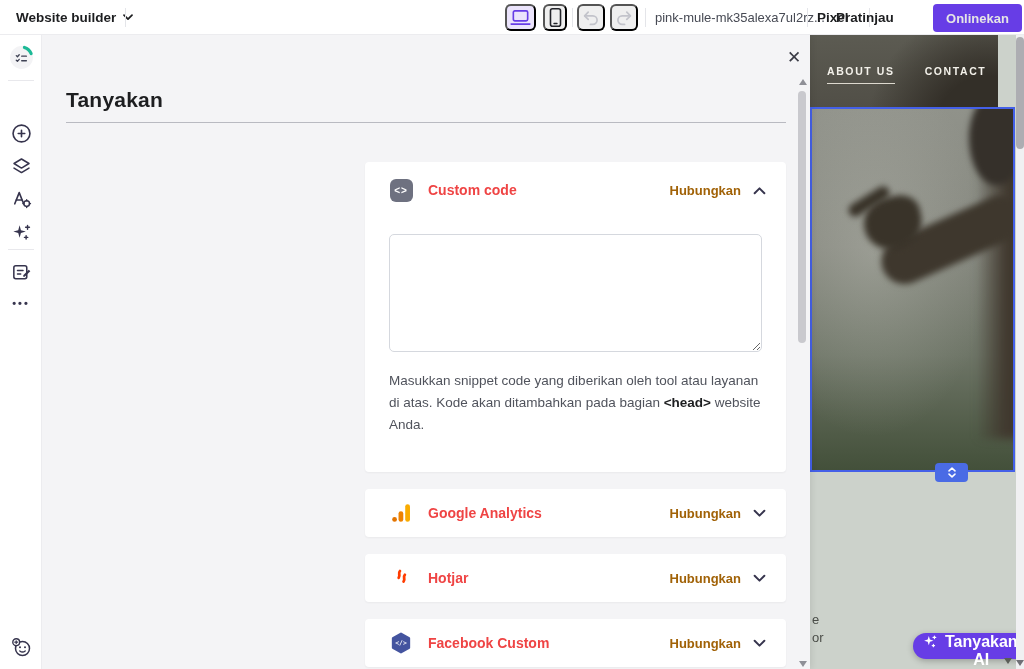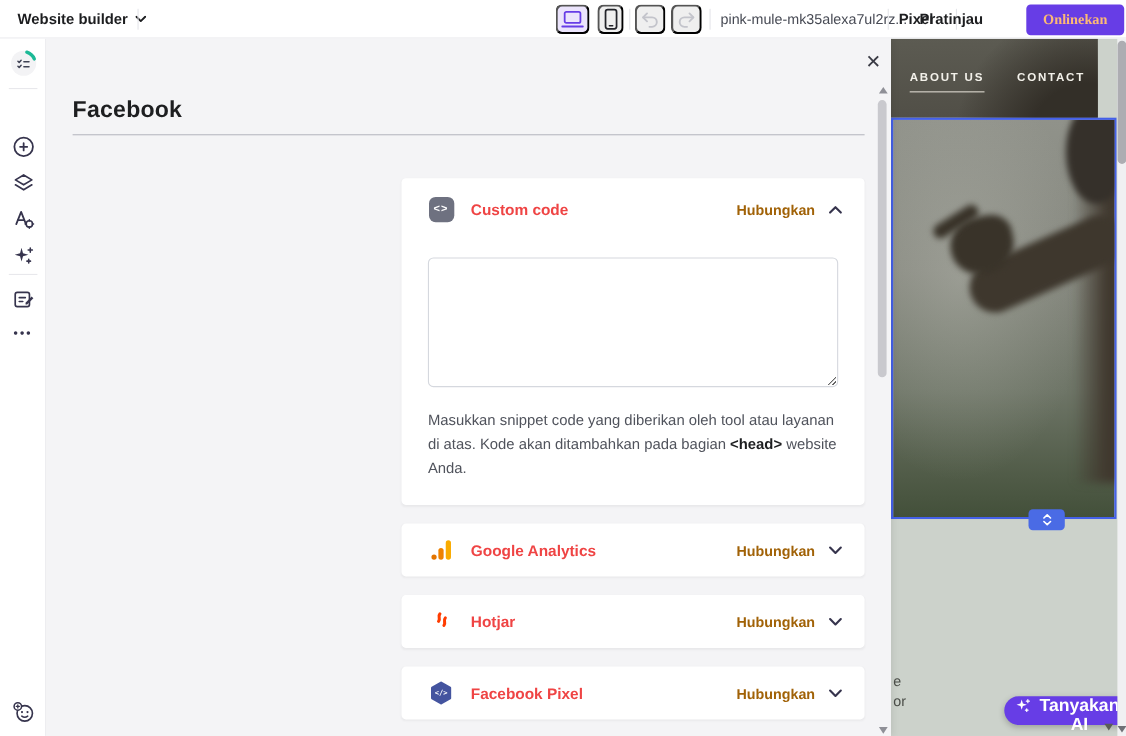--- a/index.html
+++ b/index.html
@@ -11,21 +11,21 @@
   .topbar { position:absolute; left:0; top:0; width:1024px; height:35px; background:#fff; border-bottom:1px solid #ececef; z-index:30; }
   .tb-item { position:absolute; top:0; height:35px; display:flex; align-items:center; }
   .tb-divider { position:absolute; top:8px; width:1px; height:19px; background:#e4e5e9; }
   .app-menu { left:16px; gap:7px; cursor:pointer; }
   .app-menu-label { font-size:13.5px; font-weight:700; color:#1d1e20; }
   .dev-btn { position:absolute; top:4px; width:31px; height:27px; border-radius:6px; display:flex; align-items:center; justify-content:center; cursor:pointer; }
   .dev-btn.active { background:#ebe4fc; }
   .ghost-btn { color:#c3c4cb; }
   .site-name { left:655px; font-size:13px; color:#474a54; }
   .tb-text-btn { font-size:13.5px; font-weight:700; color:#1d1e20; cursor:pointer; }
-  .publish-btn { position:absolute; left:933px; top:4px; width:89px; height:28px; background:#673de6; color:#fdba74; border:none; border-radius:4px; font-size:13px; font-weight:700; font-family:Liberation Serif, serif; cursor:pointer; }
+  .publish-btn { position:absolute; left:933px; top:4px; width:89px; height:28px; background:#673de6; color:#e5e5e5; border:none; border-radius:4px; font-size:13px; font-weight:700; font-family:Liberation Sans, sans-serif; cursor:pointer; }
 
   
   .sidebar { position:absolute; left:0; top:35px; width:42px; height:634px; background:#fff; border-right:1px solid #ececef; z-index:25; }
   .sb-icon { position:absolute; left:0; width:42px; display:flex; justify-content:center; cursor:pointer; color:#36344d; }
   .sb-divider { position:absolute; left:8px; width:26px; height:1px; background:#e8e8ec; }
   .more-dots { font-size:11px; letter-spacing:2px; color:#36344d; font-weight:700; }
 
   
   .panel { position:absolute; left:42px; top:35px; width:768px; height:634px; background:#f4f4f6; overflow:hidden; z-index:20; box-shadow:2px 0 6px rgba(0,0,0,.08); }
   .panel-close { position:absolute; left:740px; top:10px; width:24px; height:24px; font-size:17px; color:#3a3b45; display:flex; align-items:center; justify-content:center; cursor:pointer; background:none; border:none; font-family:inherit; }
@@ -37,21 +37,21 @@
   .cards { position:absolute; left:323px; top:127px; width:421px; }
   .card { background:#fff; border-radius:4px; box-shadow:0 1px 2px rgba(30,30,40,.05); margin-bottom:17px; }
   .card-row { display:flex; align-items:center; height:48px; padding:0 20px 0 24px; cursor:pointer; }
   .card.expanded .card-row { height:56px; }
   .int-icon { width:24px; height:24px; display:flex; align-items:center; justify-content:center; flex:none; }
   .code-badge { width:23px; height:23px; background:#6e7180; border-radius:6px; color:#fff; font-size:10px; font-weight:700; letter-spacing:1px; display:flex; align-items:center; justify-content:center; }
   .int-name { font-size:14px; font-weight:700; color:#ef4444; margin-left:15px; }
   .int-action { margin-left:auto; font-size:13px; font-weight:700; color:#a16207; cursor:pointer; }
   .chev { margin-left:12px; display:flex; }
   .chev.up svg { transform:rotate(180deg); }
-  .card-body { padding:16px 24px 22px 24px; }
+  .card-body { padding:16px 24px 36px 24px; }
   .code-input { width:373px; height:118px; resize:both; border:1px solid #d5d8de; border-radius:5px; background:#fff; font-family:"DejaVu Sans Mono",monospace; font-size:12px; padding:8px; color:#1d1e20; outline:none; }
   .helper { margin-top:14px; font-size:13.5px; color:#50535c; line-height:22px; }
   .helper b { color:#1d1e20; }
 
   
   .panel-scroll { position:absolute; right:3px; top:44px; bottom:2px; width:9px; }
   .ps-arrow { position:absolute; left:1px; width:0; height:0; border-left:4px solid transparent; border-right:4px solid transparent; }
   .ps-arrow.up { top:0; border-bottom:6px solid #8f9097; }
   .ps-arrow.down { bottom:0; border-top:6px solid #8f9097; }
   .ps-thumb { position:absolute; left:0; top:12px; width:8px; height:252px; background:#c9c9ce; border-radius:4px; }
@@ -210,21 +210,21 @@
           <circle cx="16" cy="12.3" r="1" fill="#36344d"></circle>
           <path d="M10.8 16 q2.7 2.1 5.4 0" stroke="#36344d" stroke-width="1.4" fill="none" stroke-linecap="round"></path>
           <circle cx="7.2" cy="7.2" r="3.4" stroke="#36344d" stroke-width="1.4" fill="#fff"></circle>
           <path d="M7.2 5.8 v2.8 M5.8 7.2 h2.8" stroke="#36344d" stroke-width="1.2" stroke-linecap="round"></path>
         </svg>
     </div>
   </nav>
 
   <section class="panel">
     <button class="panel-close">✕</button>
-    <h1 class="panel-title">Facebook</h1>
+    <h1 class="panel-title">Tanyakan</h1>
     <div class="panel-rule"></div>
 
 
     <div class="cards">
 
       <div class="card expanded">
         <div class="card-row">
           <span class="int-icon">
             <span class="code-badge">&lt;&gt;</span>
           </span>
@@ -280,21 +280,21 @@
       </div>
 
       <div class="card">
         <div class="card-row">
           <span class="int-icon">
             <svg width="22" height="22" viewBox="0 0 24 24">
                 <path d="M12 1.8 L20.8 6.9 V17.1 L12 22.2 L3.2 17.1 V6.9 Z" fill="#44549f" stroke="#44549f" stroke-width="2.4" stroke-linejoin="round"></path>
                 <text x="12" y="14.4" font-size="7" font-weight="bold" fill="#fff" text-anchor="middle" font-family="DejaVu Sans Mono, monospace">&lt;/&gt;</text>
               </svg>
           </span>
-          <span class="int-name">Facebook Pixel</span>
+          <span class="int-name">Facebook Custom</span>
           <span class="int-action">Hubungkan</span>
           <span class="chev">
             <svg width="13" height="9" viewBox="0 0 12 8">
                 <path d="M1.5 1.5 L6 6 L10.5 1.5" stroke="#36344d" stroke-width="1.8" fill="none" stroke-linecap="round" stroke-linejoin="round"></path>
               </svg>
           </span>
         </div>
       </div>
 
     </div>

